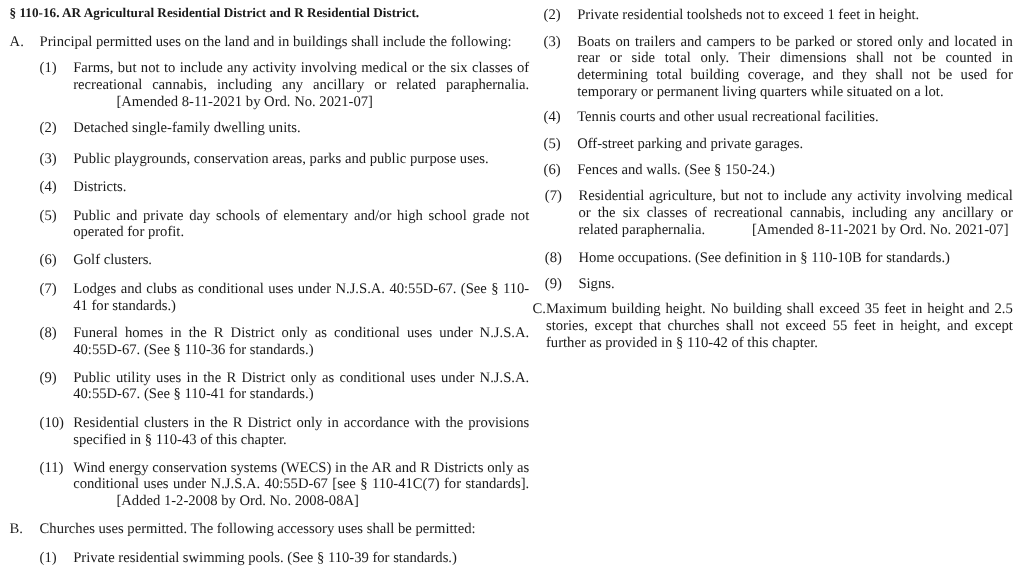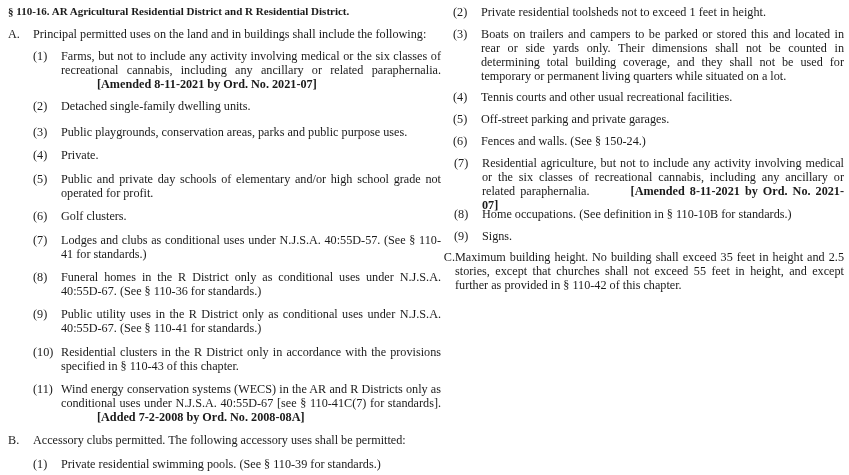--- a/index.html
+++ b/index.html
@@ -9,21 +9,21 @@
     color: #1a1a1a; font-size: 12.2px; line-height: 14px;
   }
   .heading { position: absolute; left: 8px; top: 4px; font-weight: bold; font-size: 11px; white-space: nowrap; }
   .para { position: absolute; display: flex; }
   .para .lbl { width: 25px; flex: none; }
   .para .txt { flex: 1; text-align: justify; }
   .item { position: absolute; display: flex; }
   .item .num { width: 28px; flex: none; }
   .item .txt { flex: 1; text-align: justify; }
   .item .txt.last-left { text-align: justify; text-align-last: left; }
-  .note { font-weight: bold; padding-left: 36px; }
+  .note { font-weight: normal; padding-left: 36px; }
 </style>
 </head>
 <body>
 
 <div>
 
   <div class="heading">§ 110-16.  AR Agricultural Residential District and R Residential District.</div>
 
   <div class="para" style="left:8px; top:27px; width:436px;">
     <span class="lbl">A.</span>
@@ -40,76 +40,76 @@
     <span class="txt">Detached single-family dwelling units.</span>
   </div>
 
   <div class="item" style="left:33px; top:125px; width:408px;">
     <span class="num">(3)</span>
     <span class="txt">Public playgrounds, conservation areas, parks and public purpose uses.</span>
   </div>
 
   <div class="item" style="left:33px; top:148px; width:408px;">
     <span class="num">(4)</span>
-    <span class="txt">Private.</span>
+    <span class="txt">Districts.</span>
   </div>
 
   <div class="item" style="left:33px; top:172px; width:408px;">
     <span class="num">(5)</span>
     <span class="txt last-left">Public and private day schools of elementary and/or high school grade not operated for profit.</span>
   </div>
 
   <div class="item" style="left:33px; top:209px; width:408px;">
     <span class="num">(6)</span>
     <span class="txt">Golf clusters.</span>
   </div>
 
   <div class="item" style="left:33px; top:233px; width:408px;">
     <span class="num">(7)</span>
-    <span class="txt last-left">Lodges and clubs as conditional uses under N.J.S.A. 40:55D-57. (See § 110-41 for standards.)</span>
+    <span class="txt last-left">Lodges and clubs as conditional uses under N.J.S.A. 40:55D-67. (See § 110-41 for standards.)</span>
   </div>
 
   <div class="item" style="left:33px; top:270px; width:408px;">
     <span class="num">(8)</span>
     <span class="txt last-left">Funeral homes in the R District only as conditional uses under N.J.S.A. 40:55D-67. (See § 110-36 for standards.)</span>
   </div>
 
   <div class="item" style="left:33px; top:307px; width:408px;">
     <span class="num">(9)</span>
     <span class="txt last-left">Public utility uses in the R District only as conditional uses under N.J.S.A. 40:55D-67. (See § 110-41 for standards.)</span>
   </div>
 
   <div class="item" style="left:33px; top:345px; width:408px;">
     <span class="num">(10)</span>
     <span class="txt last-left">Residential clusters in the R District only in accordance with the provisions specified in § 110-43 of this chapter.</span>
   </div>
 
   <div class="item" style="left:33px; top:382px; width:408px;">
     <span class="num">(11)</span>
-    <span class="txt last-left"><span>Wind energy conservation systems (WECS) in the AR and R Districts only as conditional uses under N.J.S.A. 40:55D-67 [see § 110-41C(7) for standards].</span> <span class="note">[Added 7-2-2008 by Ord. No. 2008-08A]</span></span>
+    <span class="txt last-left"><span>Wind energy conservation systems (WECS) in the AR and R Districts only as conditional uses under N.J.S.A. 40:55D-67 [see § 110-41C(7) for standards].</span> <span class="note">[Added 1-2-2008 by Ord. No. 2008-08A]</span></span>
   </div>
 
   <div class="para" style="left:8px; top:433px; width:436px;">
     <span class="lbl">B.</span>
-    <span class="txt" style="white-space:nowrap;">Accessory clubs permitted. The following accessory uses shall be permitted:</span>
+    <span class="txt" style="white-space:nowrap;">Churches uses permitted. The following accessory uses shall be permitted:</span>
   </div>
 
   <div class="item" style="left:33px; top:457px; width:408px;">
     <span class="num">(1)</span>
     <span class="txt">Private residential swimming pools. (See § 110-39 for standards.)</span>
   </div>
 
   <div class="item" style="left:453px; top:5px; width:390px;">
     <span class="num">(2)</span>
     <span class="txt">Private residential toolsheds not to exceed 1 feet in height.</span>
   </div>
 
   <div class="item" style="left:453px; top:27px; width:391px;">
     <span class="num">(3)</span>
-    <span class="txt last-left">Boats on trailers and campers to be parked or stored this and located in rear or side yards only. Their dimensions shall not be counted in determining total building coverage, and they shall not be used for temporary or permanent living quarters while situated on a lot.</span>
+    <span class="txt last-left">Boats on trailers and campers to be parked or stored only and located in rear or side total only. Their dimensions shall not be counted in determining total building coverage, and they shall not be used for temporary or permanent living quarters while situated on a lot.</span>
   </div>
 
   <div class="item" style="left:453px; top:90px; width:390px;">
     <span class="num">(4)</span>
     <span class="txt">Tennis courts and other usual recreational facilities.</span>
   </div>
 
   <div class="item" style="left:453px; top:112px; width:390px;">
     <span class="num">(5)</span>
     <span class="txt">Off-street parking and private garages.</span>

